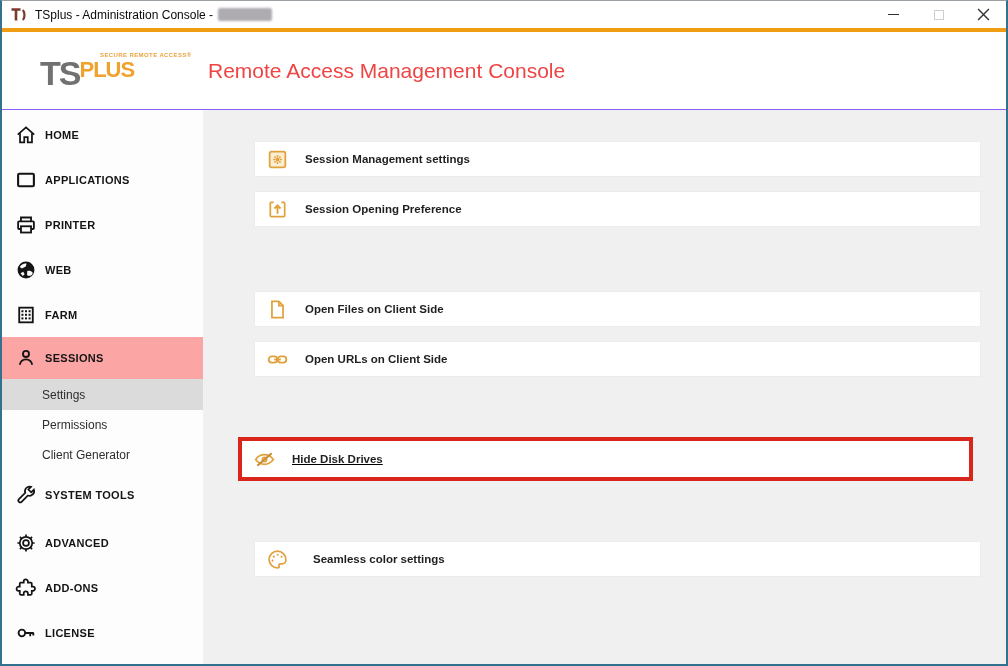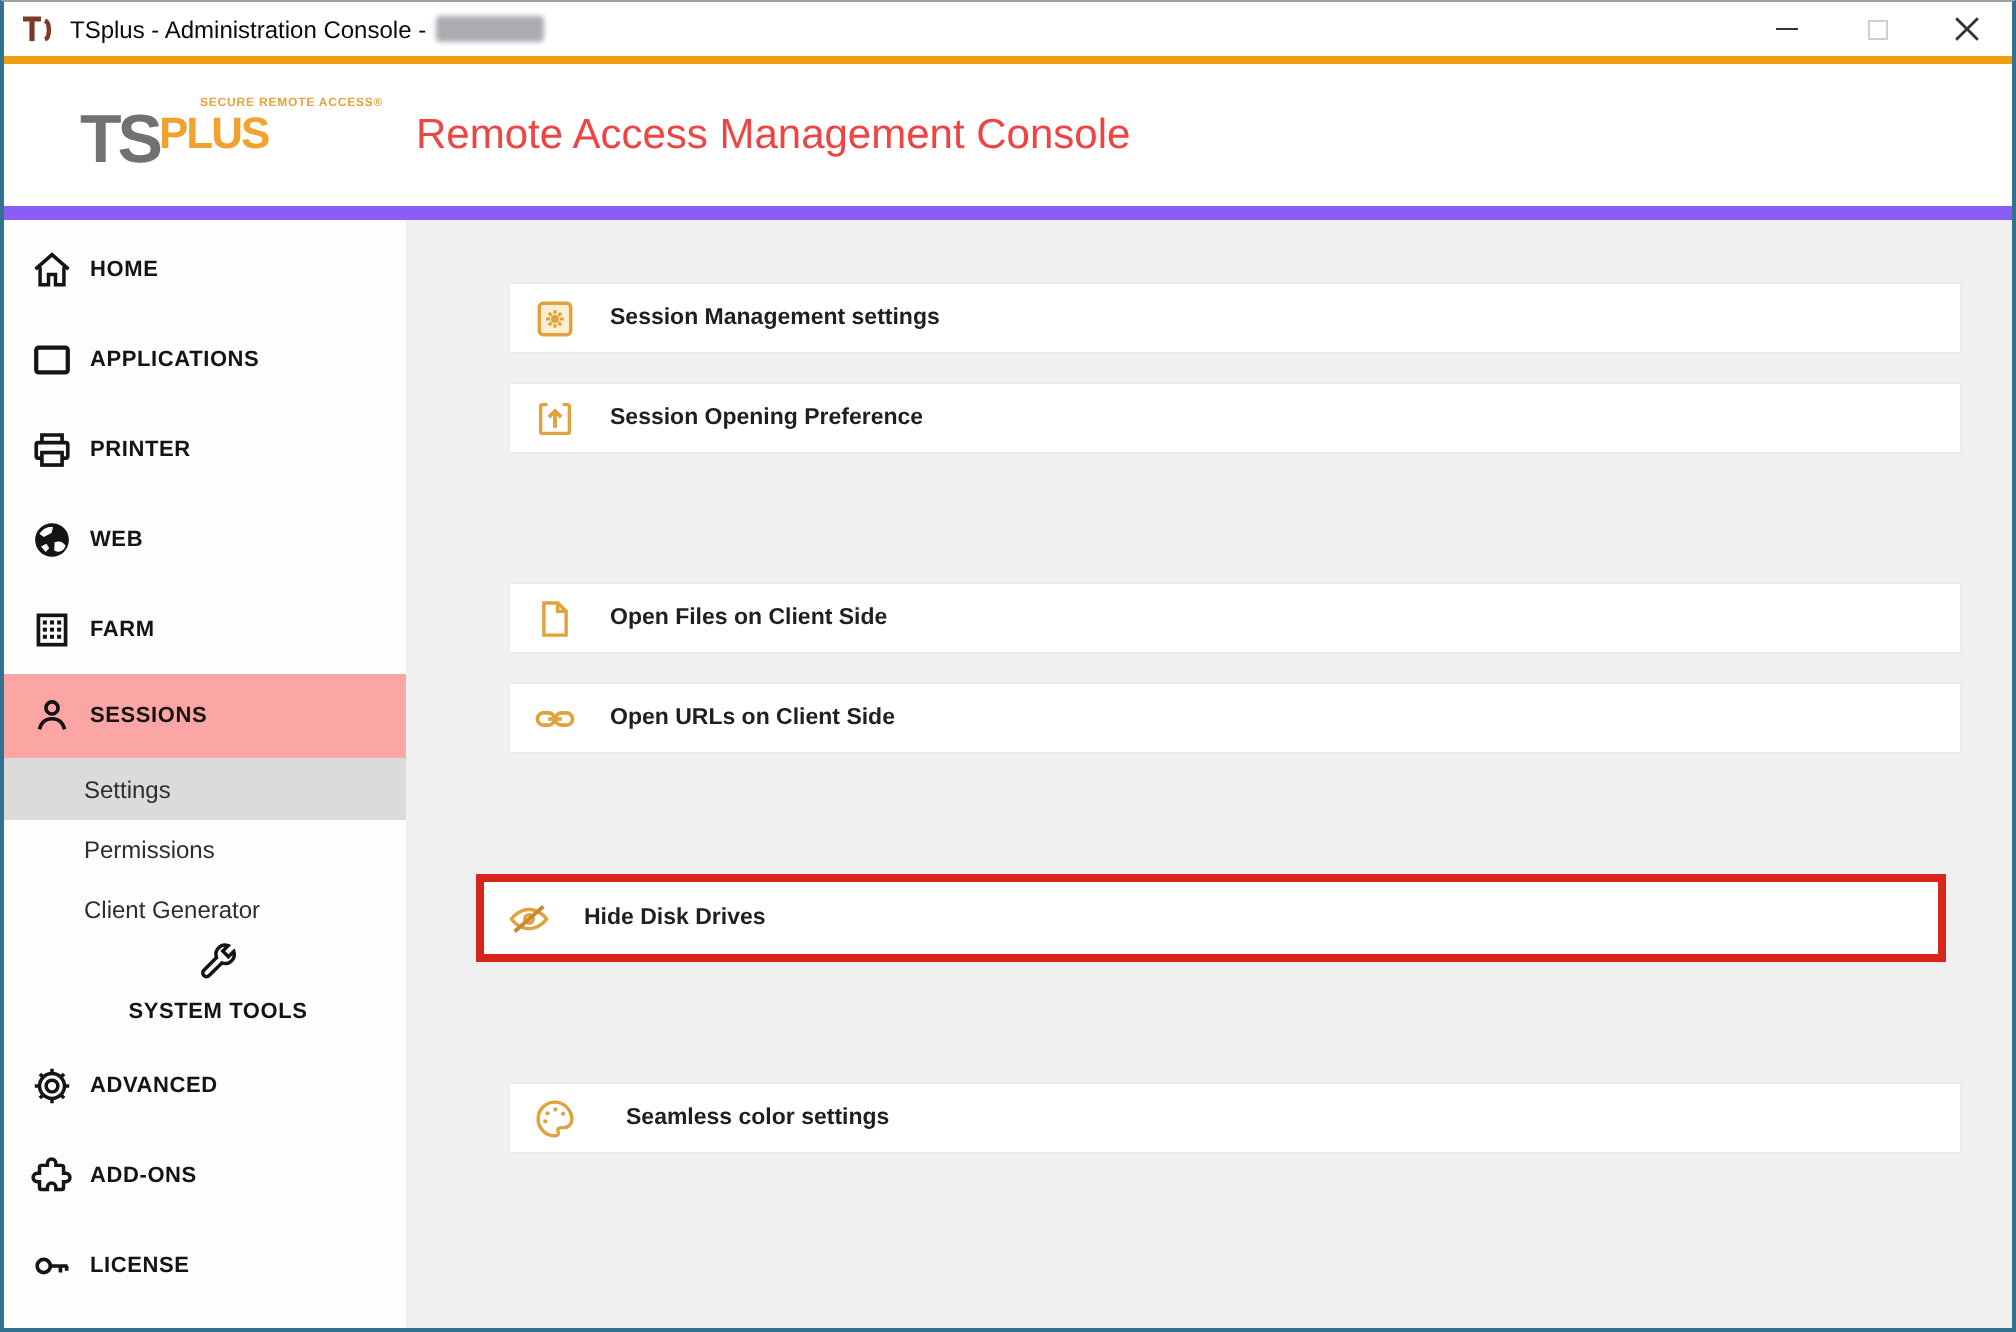--- a/index.html
+++ b/index.html
@@ -16,52 +16,52 @@
   .app-icon { width:18px; height:16px; margin:0 7px 0 8px; }
   .title-text { font-size:12px; color:#0a0a0a; white-space:nowrap; }
   .redacted { display:inline-block; width:54px; height:13px; background:#aeabb1;
     border-radius:2px; margin-left:5px; vertical-align:middle; filter:blur(1.3px); }
   .controls { margin-left:auto; display:flex; height:100%; }
   .ctrl { width:45px; height:100%; display:flex; align-items:center; justify-content:center; cursor:default; }
   .min-glyph { width:11px; height:0; border-top:1.6px solid #333; }
   .max-glyph { width:10px; height:10px; border:1.2px solid #cfcfcf; background:#fff; }
   .orange-stripe { height:4px; background:#EE9C11; }
   
-  .header { height:78px; background:#fff; display:flex; align-items:center; border-bottom:7px solid #8b5cf6; }
+  .header { height:78px; background:#fff; display:flex; align-items:center; border-bottom:1px solid #8b5cf6; }
   .logo { position:relative; margin-left:38px; width:150px; height:44px; }
   .logo-row { position:absolute; left:0; top:7px; display:flex; align-items:flex-start; line-height:1; }
   .logo-ts { font-size:34px; font-weight:800; color:#717171; letter-spacing:-2px; }
   .logo-plus { font-size:22px; font-weight:800; color:#F0A22E; letter-spacing:-1px; margin-top:3px; }
   .logo-tagline { position:absolute; top:3px; left:60px; font-size:6px; font-weight:700;
     color:#E8A23C; letter-spacing:.4px; white-space:nowrap; }
   .header-title { margin-left:18px; font-size:21px; color:#ef4444; font-weight:400; }
   
   .body { display:flex; height:555px; }
   .sidebar { width:201px; background:#fdfdfd; flex:none; }
   .side-item { height:45px; display:flex; align-items:center; padding-left:13px; gap:8px; cursor:pointer; }
   .side-item.first { margin-top:2px; }
   .side-item.sessions { height:42px; background:#fca5a5; }
-  .side-item.systools { height:50px;flex-direction:column; }
+  .side-item.systools { height:50px; }
   .side-icon { width:22px; height:22px; flex:none; color:#141414; }
   .side-icon svg { width:100%; height:100%; display:block; }
   .side-label { font-size:11px; font-weight:700; color:#141414; letter-spacing:.3px; }
   .sub-item { height:30px; display:flex; align-items:center; padding-left:40px; cursor:pointer; }
   .sub-item.settings { height:31px; background:#dbdbdb; }
   .sub-label { font-size:12px; color:#2e2e2e; }
   
   .content { position:relative; flex:1; background:#f0f0f0; }
   .cbtn { position:absolute; left:51px; width:727px; height:36px; background:#fff;
     border:1px solid #ececec; display:flex; align-items:center; padding-left:11px; gap:16px; cursor:pointer; }
   .cbtn-icon { width:23px; height:23px; flex:none; color:#DFA23C; }
   .cbtn-icon svg { width:100%; height:100%; display:block; }
   .cbtn-label { font-size:11.5px; font-weight:700; color:#1f1f1f; }
   .pos1 { top:31px; }  .pos2 { top:81px; }  .pos3 { top:181px; }
   .pos4 { top:231px; } .pos6 { top:431px;gap:24px; }
   .red-frame { position:absolute; left:35px; top:327px; width:735px; height:44px;
-    border:4px solid #D9261C; background:#fff; }
+    border:4px solid #D9261C; background:#fff;text-decoration:underline; }
   .red-frame .cbtn { position:static; left:auto; top:auto; width:100%; height:100%; border:none; }
 </style>
 </head>
 <body>
 
 <div class="window">
 
   <div class="titlebar">
     <svg class="app-icon" viewBox="0 0 18 16">
       <path d="M1.5 2.5h9M6 2.5v11" stroke="#7b3a2c" stroke-width="2.6" fill="none"></path>

